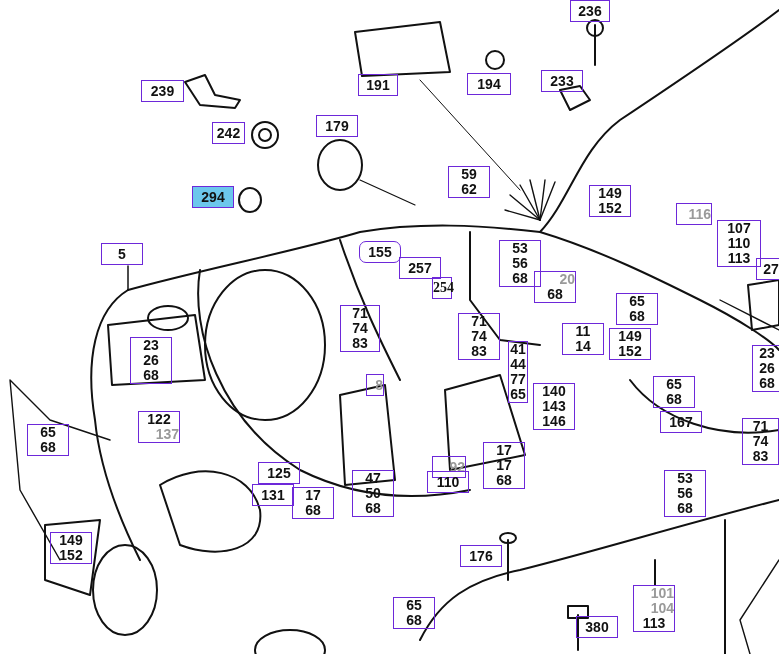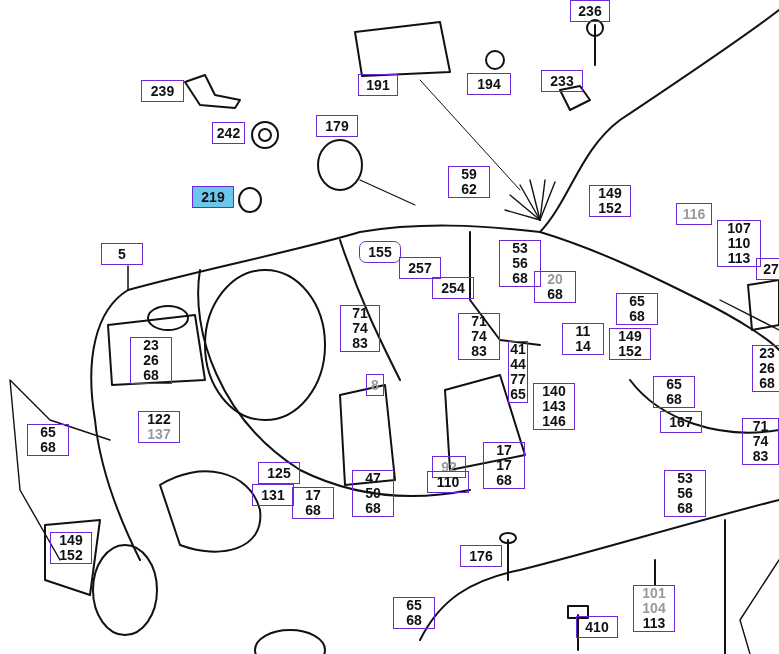--- a/index.html
+++ b/index.html
@@ -4,21 +4,21 @@
 <style>
   html, body { margin:0; padding:0; background:#ffffff; }
   body { width:779px; height:654px; position:relative; overflow:hidden;
          font-family:"Liberation Sans", sans-serif; }
   #drawing { position:absolute; left:0; top:0; width:779px; height:654px; }
   .callout { position:absolute; border:1px solid #6d28d9; background:transparent;
              box-sizing:border-box; cursor:pointer; }
   .callout.active { background:#6cc7ec; }
   .line { display:block; text-align:center; font-weight:bold; font-size:14px;
           line-height:15px; color:#111; white-space:nowrap; }
-  .line.grey { color:#9a9a9a; }
+  .line.grey { color:#9a9a9a;text-align:right; }
   .callout.single .line { line-height:20px; }
 </style>
 </head>
 <body>
 
 <svg id="drawing" viewBox="0 0 779 654" xmlns="http://www.w3.org/2000/svg">
   <g fill="none" stroke="#111" stroke-width="2" stroke-linecap="round" stroke-linejoin="round">
 
     <path d="M128,290 C200,270 300,250 360,232 C420,222 480,225 540,232 C600,250 660,280 700,300 C740,320 770,340 779,350"></path>
     <path d="M128,290 C95,310 85,360 95,420 C100,470 120,520 140,560"></path>
@@ -88,21 +88,21 @@
     <div class="callout single" style="left: 541px; top: 70px; width: 42px;">
       <span class="line">233</span>
     </div>
     <div class="callout single" style="left: 212px; top: 122px; width: 33px;">
       <span class="line">242</span>
     </div>
     <div class="callout single" style="left: 316px; top: 115px; width: 42px;">
       <span class="line">179</span>
     </div>
     <div class="callout active single" style="left: 192px; top: 186px; width: 42px;">
-      <span class="line">219</span>
+      <span class="line">294</span>
     </div>
     <div class="callout" style="left: 448px; top: 166px; width: 42px;">
       <span class="line">59</span>
       <span class="line">62</span>
     </div>
     <div class="callout" style="left: 589px; top: 185px; width: 42px;">
       <span class="line">149</span>
       <span class="line">152</span>
     </div>
     <div class="callout single" style="left: 676px; top: 203px; width: 36px;">
@@ -118,21 +118,21 @@
     </div>
     <div class="callout single" style="left: 101px; top: 243px; width: 42px;">
       <span class="line">5</span>
     </div>
     <div class="callout single" style="left: 359px; top: 241px; width: 42px; border-radius: 7px;">
       <span class="line">155</span>
     </div>
     <div class="callout single" style="left: 399px; top: 257px; width: 42px;">
       <span class="line">257</span>
     </div>
-    <div class="callout single" style="left: 432px; top: 277px; width: 42px;">
+    <div class="callout single" style="left: 432px; top: 277px; width: 20px; font-family: Liberation Serif, serif;">
       <span class="line">254</span>
     </div>
     <div class="callout" style="left: 499px; top: 240px; width: 42px;">
       <span class="line">53</span>
       <span class="line">56</span>
       <span class="line">68</span>
     </div>
     <div class="callout" style="left: 534px; top: 271px; width: 42px;">
       <span class="line grey">20</span>
       <span class="line">68</span>
@@ -244,15 +244,15 @@
     <div class="callout" style="left: 633px; top: 585px; width: 42px;">
       <span class="line grey">101</span>
       <span class="line grey">104</span>
       <span class="line">113</span>
     </div>
     <div class="callout" style="left: 393px; top: 597px; width: 42px;">
       <span class="line">65</span>
       <span class="line">68</span>
     </div>
     <div class="callout single" style="left: 576px; top: 616px; width: 42px;">
-      <span class="line">410</span>
+      <span class="line">380</span>
     </div>
   </div>
 
 </body></html>

